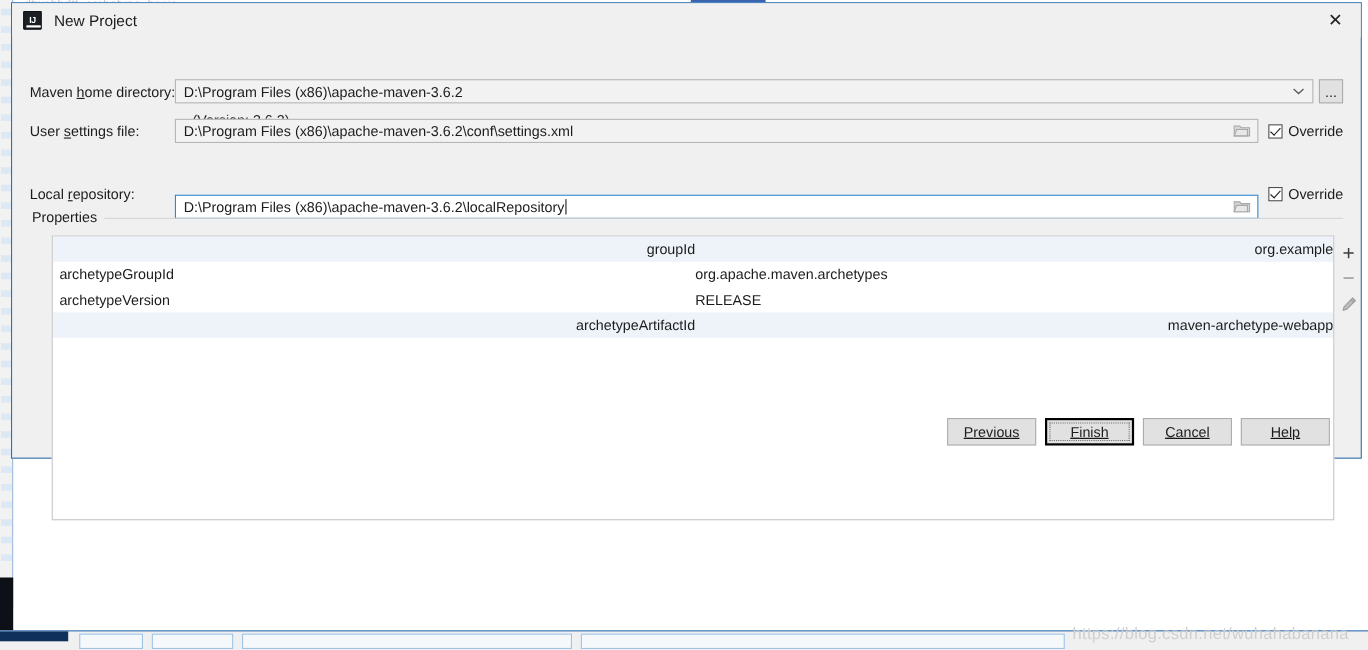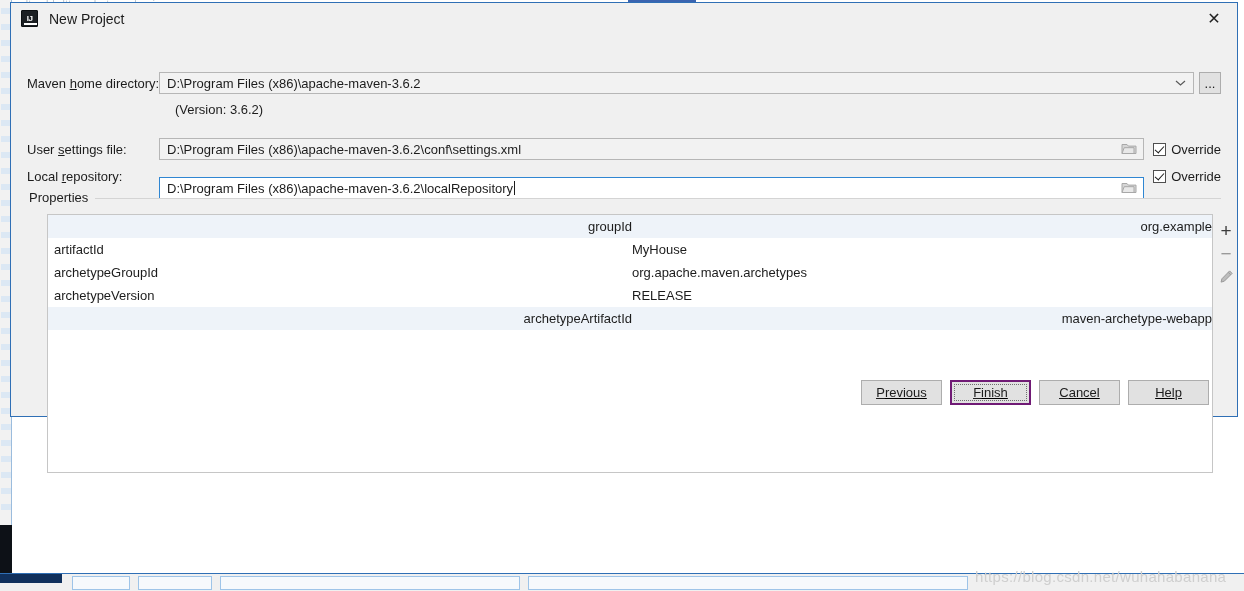--- a/index.html
+++ b/index.html
@@ -205,21 +205,21 @@
     display: flex; gap: 8px; text-decoration: underline;
   }
   .btn {
     width: 81px; height: 25px;
     background: #e1e1e1; border: 1px solid #adadad;
     display: flex; align-items: center; justify-content: center;
     font-size: 13px; color: #1c1c1c; cursor: default;
     position: relative;
   }
   .btn u { text-decoration: underline; }
-  .btn.primary { border: 2px solid #701a75; background: #e1e1e1; }
+  .btn.primary { border: 2px solid #000000; background: #e1e1e1; }
   .btn.primary .focusring {
     position: absolute; inset: 2px;
     border: 1px dotted #6f6f6f;
   }
 
   .watermark {
     position: absolute; left: 975px; bottom: 6px;
     font-size: 15px; color: #cfcfcf;
     white-space: nowrap; pointer-events: none;
     letter-spacing: .3px; z-index: 9;
@@ -297,21 +297,21 @@
           <svg width="11" height="7" viewBox="0 0 11 7">
               <path d="M1 1.5 L5.5 5.5 L10 1.5" fill="none" stroke="#5a5a5a" stroke-width="1.2"></path>
             </svg>
         </span>
       </div>
       <div class="ellipsis-btn">...</div>
     </div>
 
     <div class="version-note">(Version: 3.6.2)</div>
 
-    <div class="frow" style="top:104px;">
+    <div class="frow" style="top:74px;">
       <div class="flabel"><span>User </span><u>s</u><span>ettings file:</span></div>
       <div class="fieldbox" style="flex:1;">
         <span class="val">D:\Program Files (x86)\apache-maven-3.6.2\conf\settings.xml</span>
         <span class="folder-btn">
           <svg width="16" height="13" viewBox="0 0 16 13">
             <path d="M1 2 h5 l1.4 1.6 H15 V11 H1 Z" fill="#d6d6d6" stroke="#a8a8a8" stroke-width="1"></path>
             <path d="M3.2 5.2 H13 V11 H1 Z" fill="#e8e8e8" stroke="#a8a8a8" stroke-width="1"></path>
           </svg>
         </span>
       </div>
@@ -339,24 +339,20 @@
       </div>
     </div>
 
     <div class="group-label">Properties</div>
     <div class="group-line"></div>
 
     <div class="table-wrap">
       <div class="trow alt">
         <div class="tcell-key">groupId</div>
         <div class="tcell-val">org.example</div>
-      </div>
-      <div class="trow">
-        <div class="tcell-key">artifactId</div>
-        <div class="tcell-val">MyHouse</div>
       </div>
       <div class="trow">
         <div class="tcell-key">archetypeGroupId</div>
         <div class="tcell-val">org.apache.maven.archetypes</div>
       </div>
       <div class="trow">
         <div class="tcell-key">archetypeVersion</div>
         <div class="tcell-val">RELEASE</div>
       </div>
       <div class="trow alt">

